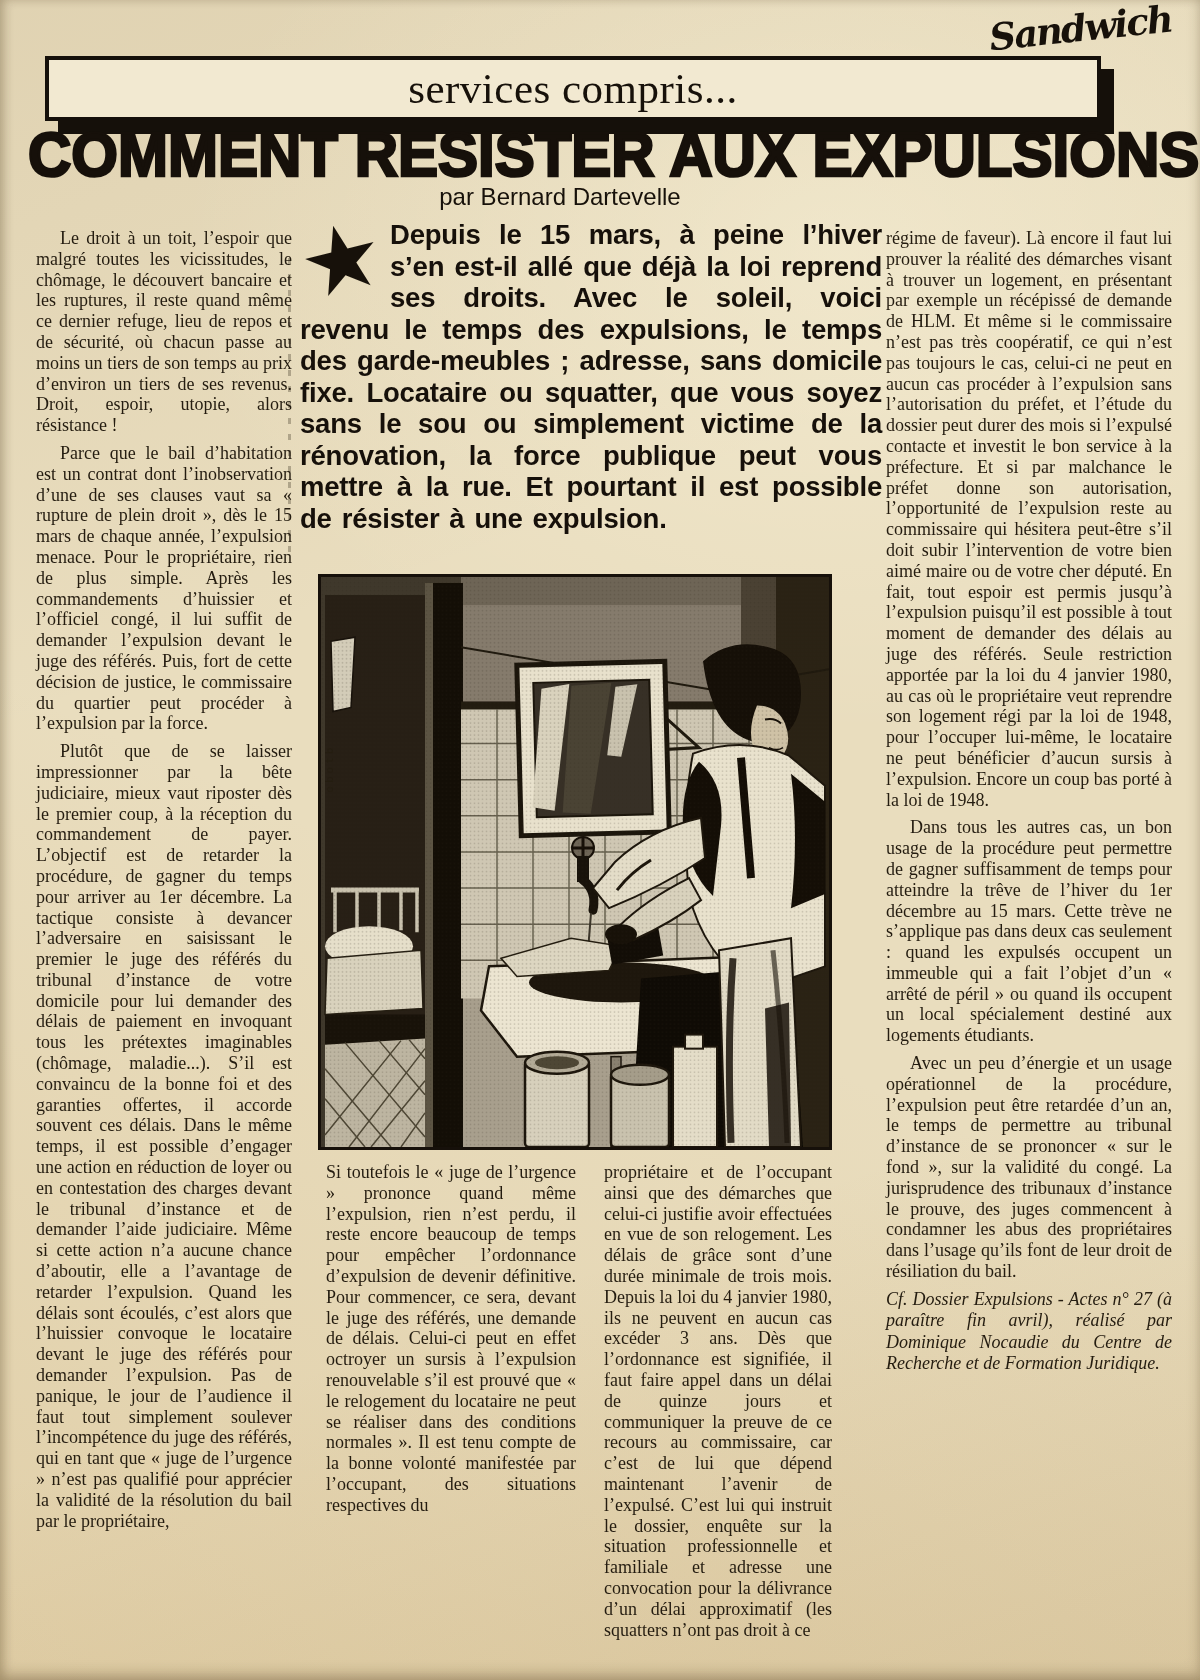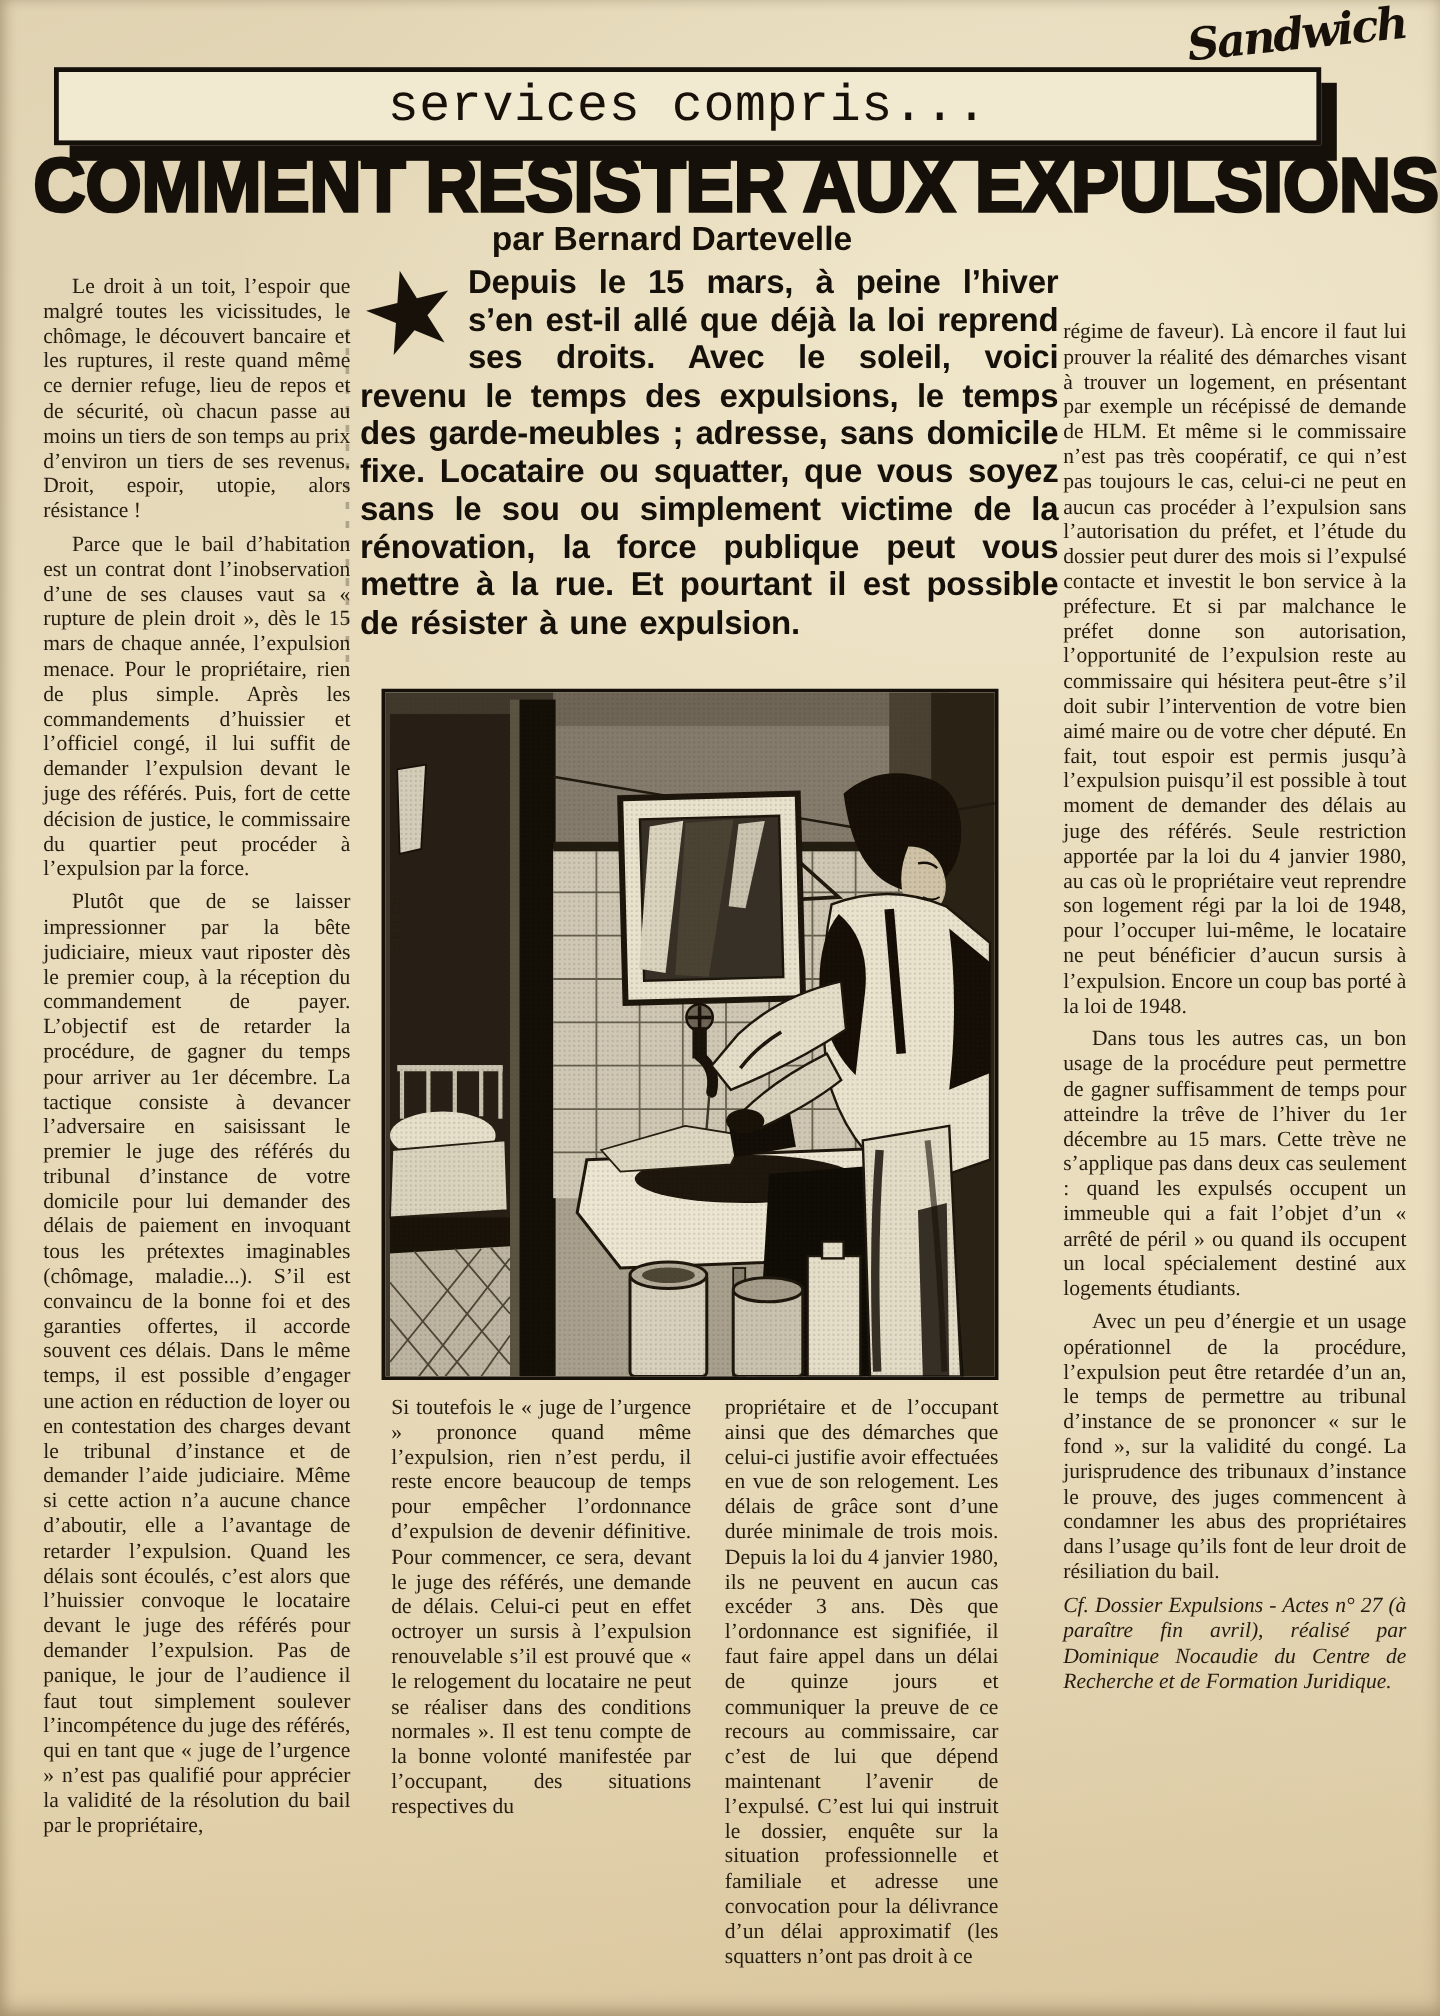--- a/index.html
+++ b/index.html
@@ -12,36 +12,36 @@
       #e9ddbe;
     font-family:"Liberation Serif", serif;color:#241d12;
     box-shadow:inset 0 -6px 14px rgba(60,40,10,.25), inset 4px 0 10px rgba(60,40,10,.15);
   }
   .pagenum{position:absolute;top:12px;left:0;width:1130px;text-align:center;
     font-family:"Liberation Sans",sans-serif;font-weight:bold;font-size:27px;letter-spacing:1px;color:#1d160c;}
   .magname{position:absolute;top:6px;right:28px;font-family:"DejaVu Serif",serif;font-style:italic;
     font-weight:bold;font-size:37px;transform:rotate(-6deg);letter-spacing:-2px;color:#17110a;}
   .kicker-box{position:absolute;left:45px;top:56px;width:1048px;height:57px;background:#f2e9d1;
     border:4px solid #15100a;box-shadow:13px 13px 0 0 #15100a;display:flex;align-items:center;justify-content:center;}
-  .kicker-box .kicker{font-family:Liberation Mono, monospace;font-weight:400;font-size:43px;
+  .kicker-box .kicker{font-family:Liberation Serif, serif;font-weight:400;font-size:43px;
     letter-spacing:.5px;color:#17110a;}
   .headline{position:absolute;top:120px;left:28px;width:1144px;text-align:center;white-space:nowrap;
     font-family:"Liberation Sans",sans-serif;font-weight:bold;font-size:60px;color:#16100a;
     -webkit-text-stroke:2.6px #16100a;letter-spacing:0;transform:scaleY(1.05);}
   .byline{position:absolute;top:183px;left:0;width:1120px;text-align:center;
-    font-family:"Liberation Sans",sans-serif;font-weight:bold;font-size:28px;color:#17110a;}
+    font-family:"Liberation Sans",sans-serif;font-weight:normal;font-size:24px;color:#17110a;}
 
   .col{position:absolute;font-size:18px;line-height:20.8px;text-align:justify;color:#241c10;}
   .col p{margin:0 0 7px 0;text-indent:24px;}
   .col.cont p:first-child{text-indent:0;}
 
   #col-left{left:36px;top:228px;width:256px;}
   #col-mid-a{left:326px;top:1162px;width:250px;}
   #col-mid-b{left:604px;top:1162px;width:228px;}
-  #col-right{left:886px;top:228px;width:286px;margin-top:38px;}
+  #col-right{left:886px;top:228px;width:286px;}
   .note{font-style:italic;margin-top:3px;line-height:21.5px;}
 
   #intro{left:300px;top:219px;width:582px;font-family:"Liberation Sans",sans-serif;font-weight:bold;
     font-size:27.5px;line-height:31.5px;text-align:justify;color:#16100a;letter-spacing:-.2px;word-spacing:2.5px;}
   .star{float:left;width:84px;height:66px;font-size:92px;line-height:70px;margin:6px 6px 0 0;
     transform:rotate(-14deg);font-family:"DejaVu Sans",sans-serif;color:#17110a;}
 
   .illo{position:absolute;left:318px;top:574px;width:514px;height:576px;border:3px solid #16100a;
     box-sizing:border-box;background:#a89f8d;}
   .illo svg{display:block;width:100%;height:100%;}

